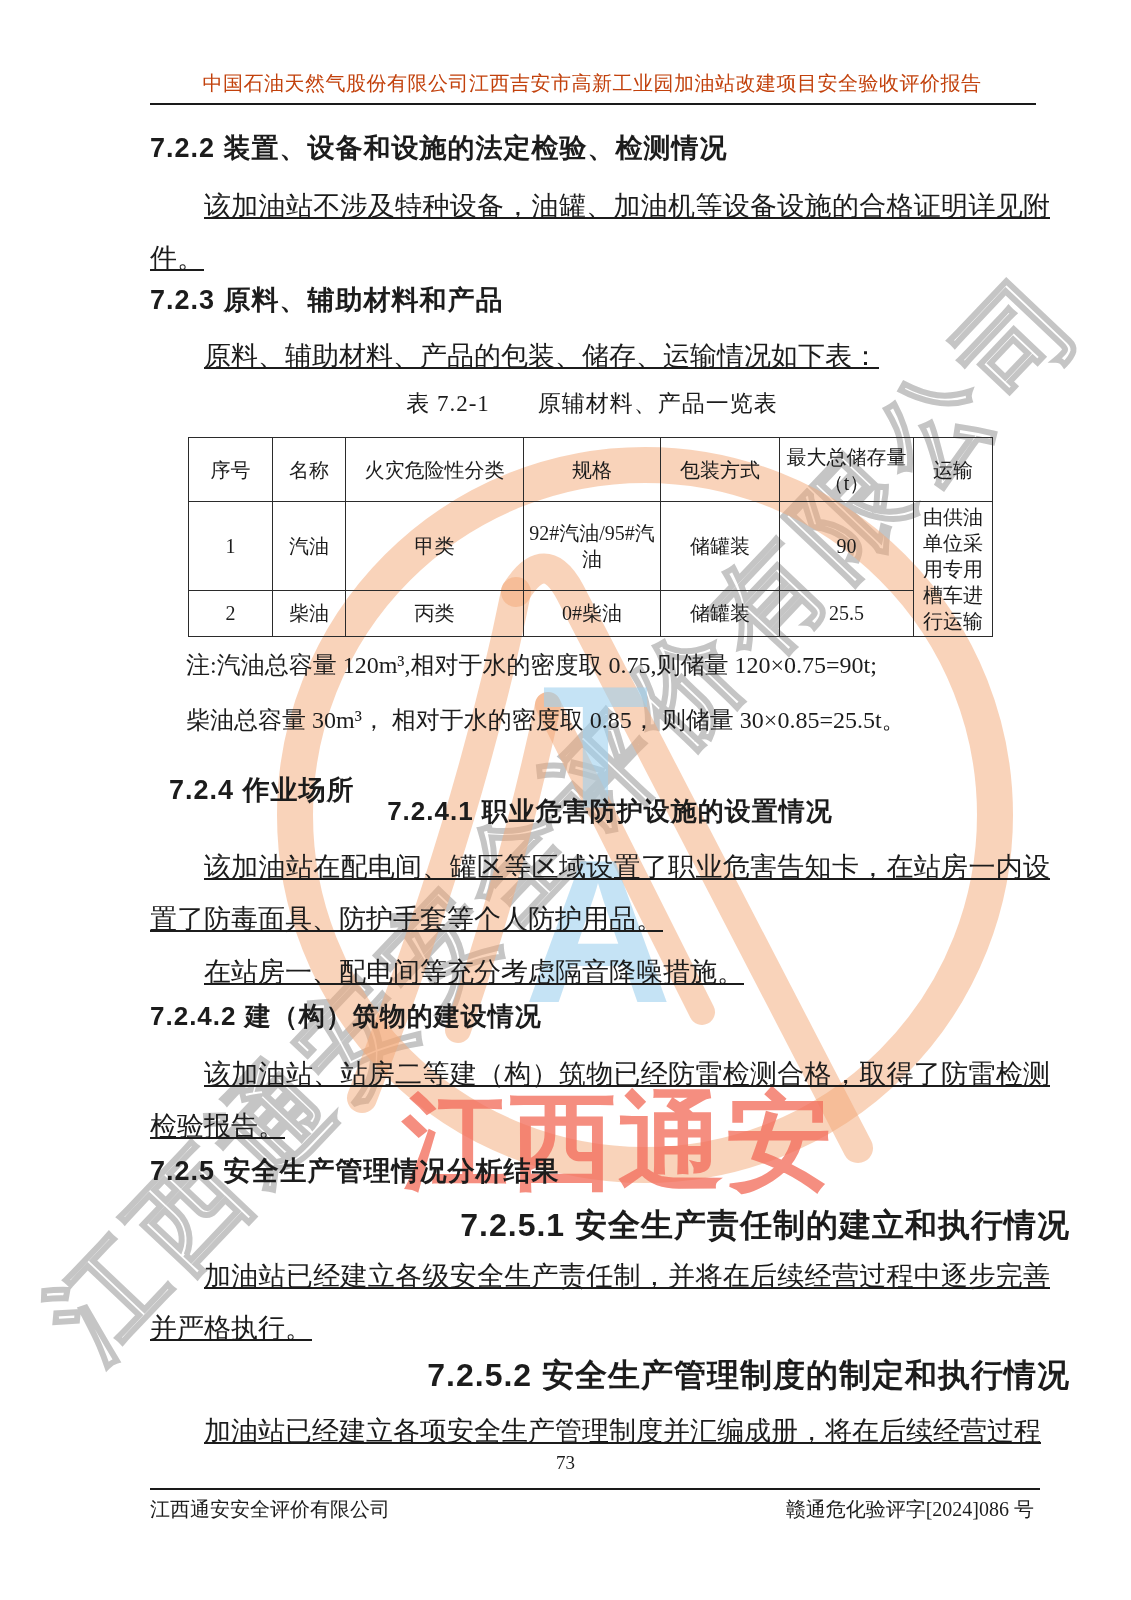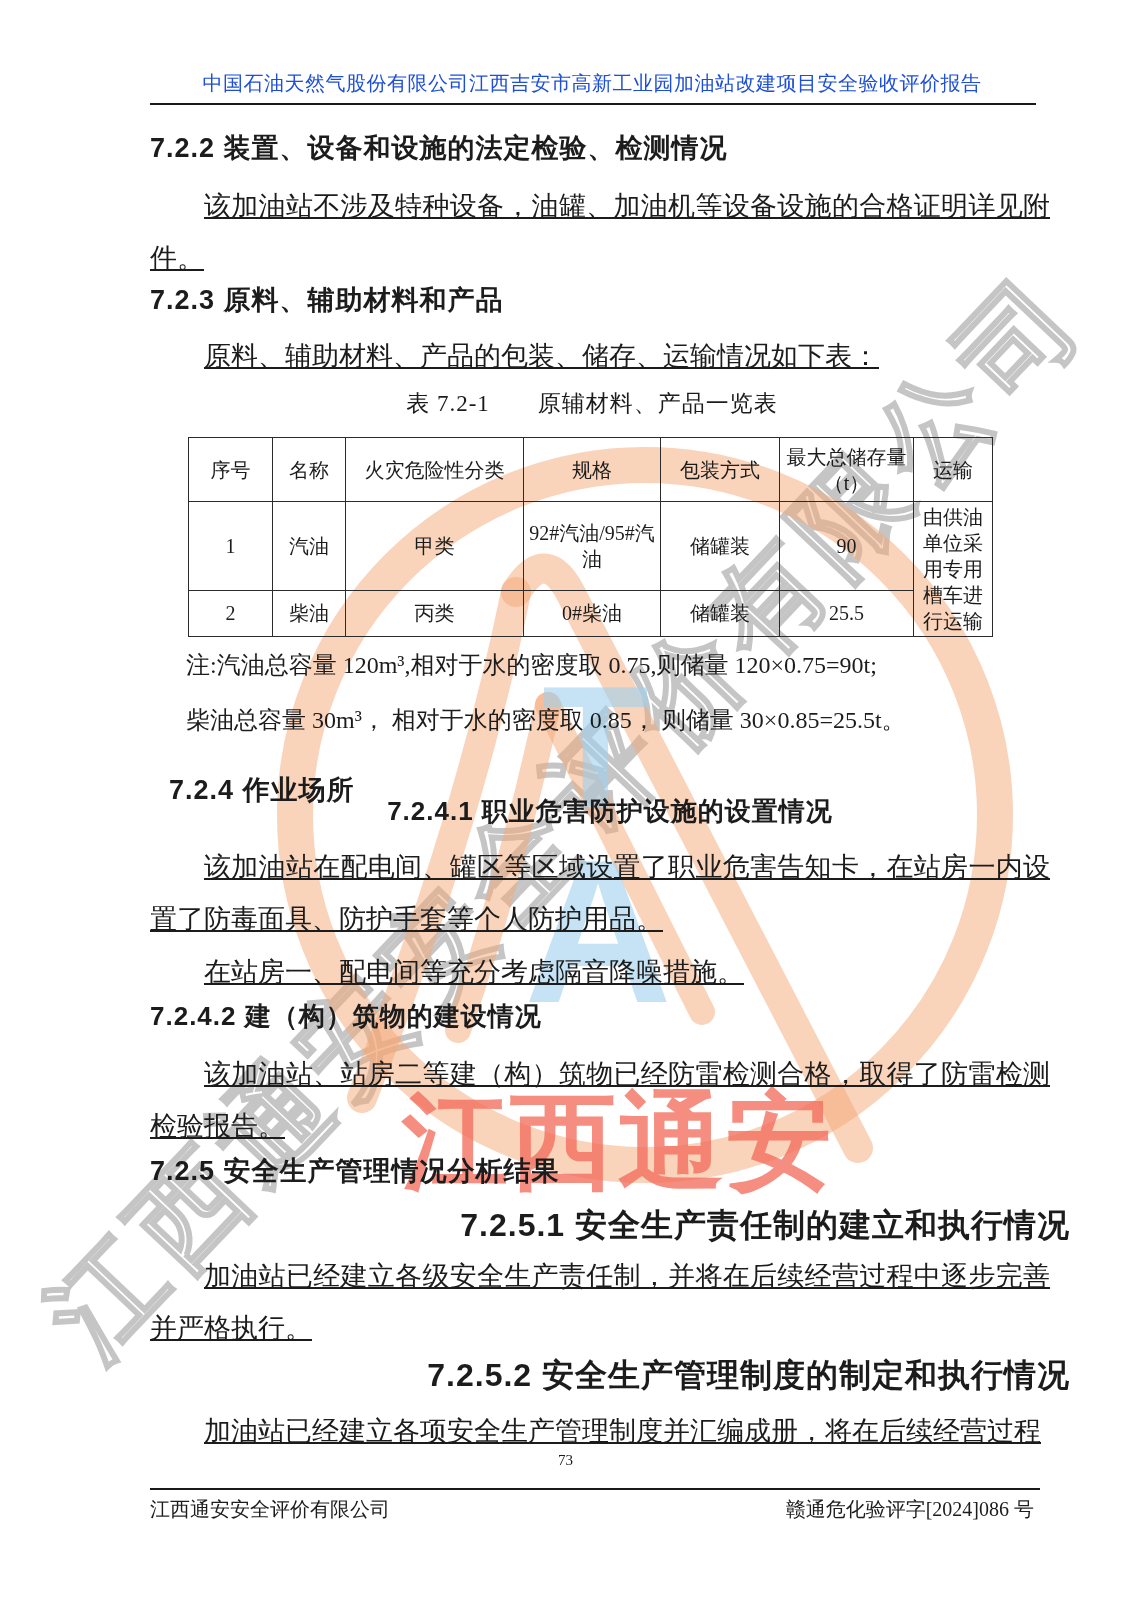--- a/index.html
+++ b/index.html
@@ -40,21 +40,21 @@
     left:402px; top:1086px;
     font-family:"Liberation Sans","DejaVu Sans",sans-serif;
     font-weight:bold; font-size:106px; line-height:1.05;
     letter-spacing:2px;
     color:rgba(242,110,92,0.78);
   }
   
   .content { position:absolute; z-index:1; }
   .header-title {
     left:150px; top:70px; width:884px;
-    text-align:center; font-size:20px; letter-spacing:0.5px; color:#1d4ed8;
+    text-align:center; font-size:20px; letter-spacing:0.5px; color:#c2410c;
   }
   .rule { border-top:2.5px solid #1a1a1a; height:0; }
   .header-rule { left:150px; top:103px; width:886px; }
   .h-sans {
     font-family:"Liberation Sans","DejaVu Sans",sans-serif;
     font-weight:bold; font-size:27px; line-height:1.25; letter-spacing:1px;
     left:150px; width:920px;
   }
   .h-serif {
     font-family:Liberation Sans, sans-serif;
@@ -79,21 +79,21 @@
     border:1.8px solid #2b2b2b; text-align:center; vertical-align:middle;
     font-weight:normal; padding:2px 3px; overflow:hidden;
   }
   tr.hrow  { height:64px; }
   tr.row1  { height:84px; }
   tr.row2  { height:44px; }
   .note {
     left:186px; width:870px; font-size:24px; line-height:55px;
   }
   .note div { white-space:nowrap; }
-  .pageno { left:0; top:1452px; width:1131px; text-align:center; font-size:15px; }
+  .pageno { left:0; top:1452px; width:1131px; text-align:center; font-size:19px; }
   .footer-rule { left:150px; top:1488px; width:890px; }
   .footer-row {
     left:150px; top:1496px; width:884px;
     display:flex; justify-content:space-between; font-size:20px;
   }
 </style>
 </head>
 <body>
 
 <div class="page">

